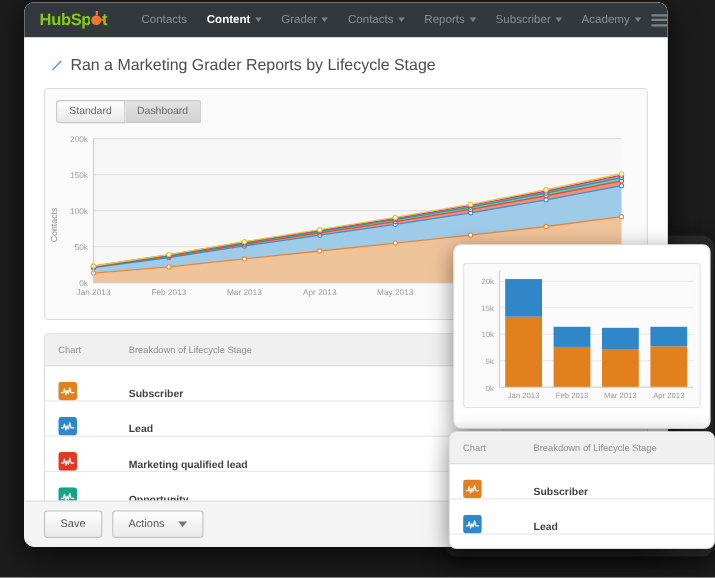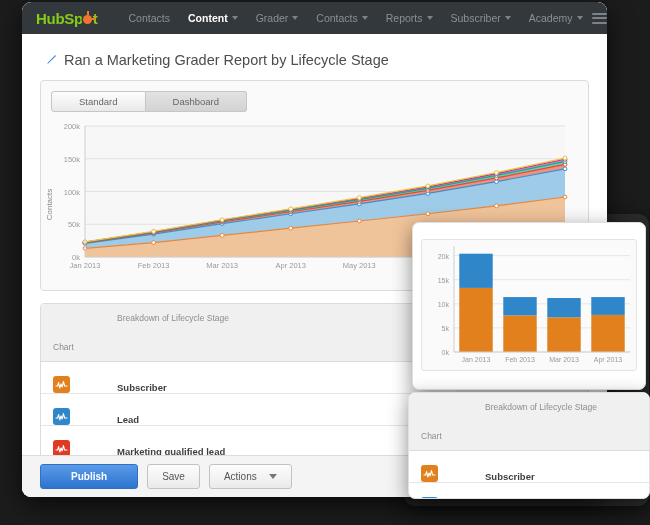--- a/index.html
+++ b/index.html
@@ -65,21 +65,21 @@
     width:12px;height:12px;position:relative;flex:none;
   }
   .pencil svg{display:block;}
 
   .panel{
     border:1px solid #dcdcdc;border-radius:4px;background:#fafafa;
     padding:10px;
   }
   .toggle{display:flex;margin-bottom:8px;}
   .tbtn{
-    font-size:9.5px;color:#666;padding:4px 27px;
+    font-size:9.5px;color:#666;padding:4px 11px;
     border:1px solid #c6c6c6;background:linear-gradient(#fdfdfd,#e9e9e9);
     cursor:pointer;
   }
   .tbtn:first-child{border-radius:3px 0 0 3px;}
   .tbtn:last-child{border-radius:0 3px 3px 0;border-left:none;
     background:linear-gradient(#e2e2e2,#d3d3d3);}
 
   
   .areawrap{position:relative;height:160px;background:#fafafa;}
   .ylabel{
@@ -89,21 +89,21 @@
   .xlabel{
     text-align:center;font-size:8px;color:#9a9a9a;margin-top:3px;
     padding-left:30px;
   }
   .chartsvg{display:block;}
 
   
   .table{margin-top:12px;border:1px solid #dcdcdc;border-radius:4px 4px 0 0;overflow:hidden;background:#fff;}
   .thead{display:flex;background:#f0f0f0;border-bottom:1px solid #dcdcdc;}
   .th{font-size:8.5px;color:#8d8d8d;padding:9px 6px;}
-  .th.c1{width:52px;padding-left:12px;margin-top:29px;}
+  .th.c1{width:52px;padding-left:12px;}
   .th.c2{flex:1;}
   .th.c3{width:120px;}
   .trow{display:flex;align-items:flex-end;border-bottom:1px solid #e6e6e6;height:31px;}
   .trow:last-child{border-bottom:none;}
   .td{font-size:9.5px;color:#3f3f3f;padding:0 6px;}
   .td.c1{width:52px;padding-left:12px;display:flex;align-items:center;}
   .td.c2{flex:1;font-weight:bold;}
   .td.c3{width:120px;color:#5a9ad6;background:#eff6fc;height:100%;display:flex;align-items:center;}
   .sicon{
     width:17px;height:17px;border-radius:3px;display:flex;
@@ -203,21 +203,21 @@
     </div>
 
     <div class="content">
 
       <div class="pagetitle">
         <span class="pencil">
           <svg width="12" height="12" viewBox="0 0 12 12">
             <path d="M10.2 1.1 L11 1.9 L3.6 9.3 L2.2 10 L2.9 8.6 Z" fill="#4a90d9"></path>
           </svg>
         </span>
-        <span>Ran a Marketing Grader Report by Lifecycle Stage</span>
+        <span>Ran a Marketing Grader Reports by Lifecycle Stage</span>
       </div>
 
       <div class="panel">
 
         <div class="toggle">
           <div class="tbtn">Standard</div>
           <div class="tbtn">Dashboard</div>
         </div>
 
         <div class="areawrap">
@@ -374,21 +374,20 @@
               </div>
               <div class="td c2">Customer</div>
               <div class="td c3">3,276</div>
             </div>
           </div>
       </div>
 
     </div>
 
     <div class="footer">
-      <div class="btn primary">Publish</div>
       <div class="btn">Save</div>
       <div class="btn dd">
         <span>Actions</span>
         <span class="caret2"></span>
       </div>
     </div>
   </div>
 
   <div class="float bar">
     <div class="barinner">

